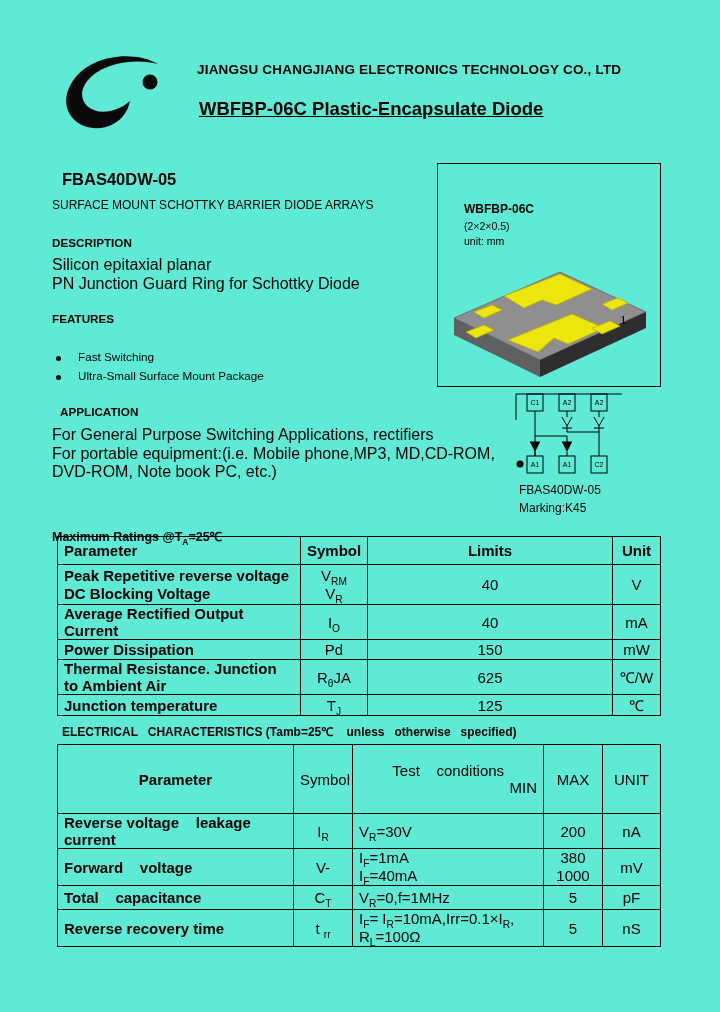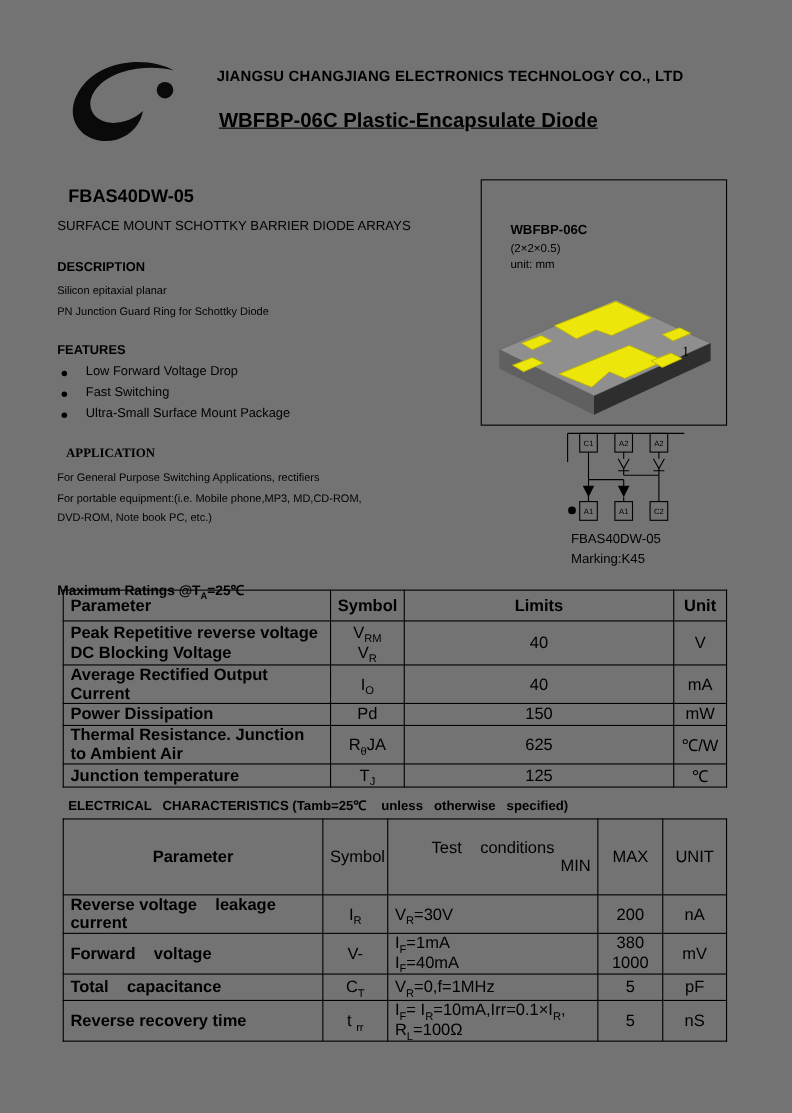--- a/index.html
+++ b/index.html
@@ -1,28 +1,28 @@
 <!DOCTYPE html>
 <html><head>
 <meta charset="utf-8">
 <style>
   * { margin:0; padding:0; box-sizing:border-box; }
   html,body { width:720px; }
   body { font-family:"Liberation Sans", sans-serif; color:#000; }
-  .page { position:relative; width:720px; height:1012px; background:#737373; overflow:hidden; }
+  .page { position:relative; width:720px; height:1012px; background:#5eead4; overflow:hidden; }
   .abs { position:absolute; }
   sub { font-size:0.68em; line-height:0; }
 
   .company { font-size:13.5px; font-weight:bold; letter-spacing:0.2px; }
   .doc-title { font-size:18.5px; font-weight:bold; text-decoration:underline; }
 
   .part-number { font-size:16.5px; font-weight:bold; }
   .subtitle { font-size:12px; }
   .sec-heading { font-size:11.7px; font-weight:bold; }
-  .body-line { font-size:10px; line-height:19px; }
+  .body-line { font-size:16px; line-height:19px; }
 
   .feature-item { position:absolute; left:52px; width:360px; height:19px; }
   .feature-dot { position:absolute; left:4px; top:6px; width:5px; height:5px; border-radius:50%; background:#000; }
   .feature-label { position:absolute; left:26px; top:0; font-size:11.7px; }
 
   .pkg-box { width:224px; height:224px; border:1.5px solid #000; }
   .pkg-name { position:absolute; left:26px; top:38px; font-size:12px; font-weight:bold; }
   .pkg-size { position:absolute; left:26px; top:56px; font-size:10.5px; }
   .pkg-unit { position:absolute; left:26px; top:71px; font-size:10.5px; }
   .pkg-pin1 { position:absolute; left:182px; top:148px; font-size:13px; font-family:"Liberation Serif", serif; }
@@ -60,34 +60,30 @@
   <div class="abs doc-title" style="left:199px; top:98px;">WBFBP-06C Plastic-Encapsulate Diode</div>
 
   <div class="abs part-number" style="left:62px; top:170px;">FBAS40DW-05</div>
   <div class="abs subtitle" style="left:52px; top:198px;">SURFACE MOUNT SCHOTTKY BARRIER DIODE ARRAYS</div>
 
   <div class="abs sec-heading" style="left:52px; top:236px;">DESCRIPTION</div>
   <div class="abs body-line" style="left:52px; top:255px;">Silicon epitaxial planar</div>
   <div class="abs body-line" style="left:52px; top:274px;">PN Junction Guard Ring for Schottky Diode</div>
 
   <div class="abs sec-heading" style="left:52px; top:312px;">FEATURES</div>
-  <div class="feature-item" style="top:331px;">
-    <span class="feature-dot"></span>
-    <span class="feature-label">Low Forward Voltage Drop</span>
-  </div>
   <div class="feature-item" style="top:369px;">
     <span class="feature-dot"></span>
     <span class="feature-label">Ultra-Small Surface Mount Package</span>
   </div>
   <div class="feature-item" style="top:350px;">
     <span class="feature-dot"></span>
     <span class="feature-label">Fast Switching</span>
   </div>
 
-  <div class="abs sec-heading" style="left:60px; top:405px;font-family:Liberation Serif, serif;">APPLICATION</div>
+  <div class="abs sec-heading" style="left:60px; top:405px;">APPLICATION</div>
   <div class="abs body-line" style="left:52px; top:425px;">For General Purpose Switching Applications, rectifiers</div>
   <div class="abs body-line" style="left:52px; top:444px;">For portable equipment:(i.e. Mobile phone,MP3, MD,CD-ROM,</div>
   <div class="abs body-line" style="left:52px; top:462px;">DVD-ROM, Note book PC, etc.)</div>
 
   <div class="abs pkg-box" style="left:437px; top:163px;">
     <div class="pkg-name">WBFBP-06C</div>
     <div class="pkg-size">(2×2×0.5)</div>
     <div class="pkg-unit">unit: mm</div>
     <div style="position:absolute; left:8px; top:92px; width:206px; height:128px;">
       <svg width="206" height="128" viewBox="0 0 206 128">

